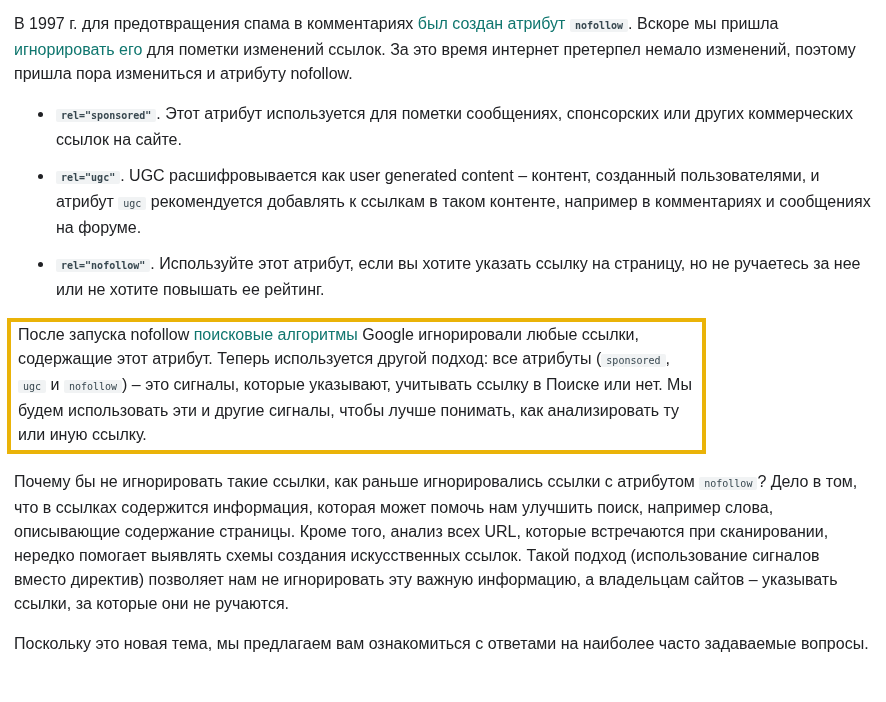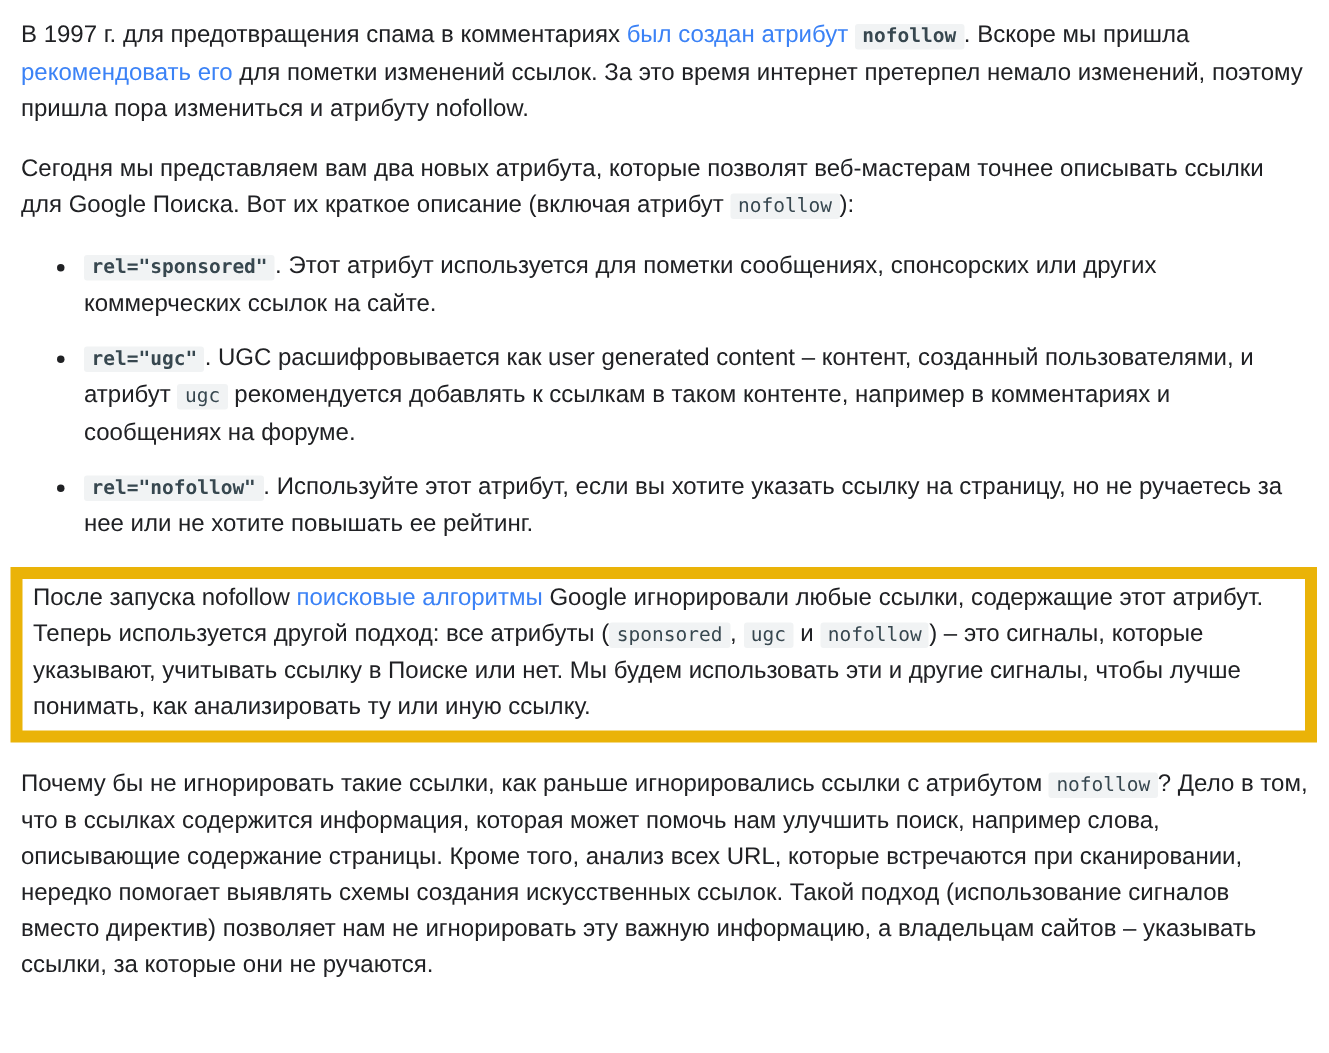--- a/index.html
+++ b/index.html
@@ -18,26 +18,26 @@
     }
     .article {
       padding: 12px 14px 0 14px;
       box-sizing: border-box;
       width: 886px;
     }
     p {
       margin: 0 0 16px 0;
     }
     a.link {
-      color: #3b82f6;
+      color: #0f766e;
       text-decoration: none;
     }
     code {
       font-family: "DejaVu Sans Mono", "Liberation Mono", monospace;
-      font-size: 13px;
+      font-size: 10px;
       background: #f1f3f4;
       color: #37474f;
       padding: 1px 5px;
       border-radius: 2px;
       font-weight: bold;
     }
     code.light {
       font-weight: normal;
     }
     ul.attrs {
@@ -56,37 +56,36 @@
       position: absolute;
       left: -18px;
       top: 10px;
       width: 5px;
       height: 5px;
       border-radius: 50%;
       background: #202124;
     }
     .callout {
       margin: 0 8px 16px -7px;
-      border: 8px solid #eab308;
+      border: 4px solid #eab308;
       padding: 1px 10px 3px 7px;
       box-sizing: border-box;
-      width: 871px;
+      width: 699px;
     }
     .callout p {
       margin: 0;
     }
   </style>
 </head>
 <body>
 
 <div class="article">
 
-  <p><span>В 1997 г. для предотвращения спама в комментариях </span><a class="link" href="#">был создан атрибут</a> <code>nofollow</code><span>. Вскоре мы пришла </span><a class="link" href="#">рекомендовать его</a><span> для пометки изменений ссылок. За это время интернет претерпел немало изменений, поэтому пришла пора измениться и атрибуту nofollow.</span></p>
+  <p><span>В 1997 г. для предотвращения спама в комментариях </span><a class="link" href="#">был создан атрибут</a> <code>nofollow</code><span>. Вскоре мы пришла </span><a class="link" href="#">игнорировать его</a><span> для пометки изменений ссылок. За это время интернет претерпел немало изменений, поэтому пришла пора измениться и атрибуту nofollow.</span></p>
 
-  <p><span>Сегодня мы представляем вам два новых атрибута, которые позволят веб-мастерам точнее описывать ссылки для Google Поиска. Вот их краткое описание (включая атрибут </span><code class="light">nofollow</code><span>):</span></p>
 
   <ul class="attrs">
     <li>
       <span class="bullet"></span>
       <code>rel="sponsored"</code><span>. Этот атрибут используется для пометки сообщениях, спонсорских или других коммерческих ссылок на сайте.</span>
     </li>
     <li>
       <span class="bullet"></span>
       <code>rel="ugc"</code><span>. UGC расшифровывается как user generated content – контент, созданный пользователями, и атрибут </span><code class="light">ugc</code><span> рекомендуется добавлять к ссылкам в таком контенте, например в комментариях и сообщениях на форуме.</span>
     </li>
@@ -95,14 +94,15 @@
       <code>rel="nofollow"</code><span>. Используйте этот атрибут, если вы хотите указать ссылку на страницу, но не ручаетесь за нее или не хотите повышать ее рейтинг.</span>
     </li>
   </ul>
 
   <div class="callout">
     <p><span>После запуска nofollow </span><a class="link" href="#">поисковые алгоритмы</a><span> Google игнорировали любые ссылки, содержащие этот атрибут. Теперь используется другой подход: все атрибуты (</span><code class="light">sponsored</code><span>, </span><code class="light">ugc</code><span> и </span><code class="light">nofollow</code><span>) – это сигналы, которые указывают, учитывать ссылку в Поиске или нет. Мы будем использовать эти и другие сигналы, чтобы лучше понимать, как анализировать ту или иную ссылку.</span></p>
   </div>
 
   <p><span>Почему бы не игнорировать такие ссылки, как раньше игнорировались ссылки с атрибутом </span><code class="light">nofollow</code><span>? Дело в том, что в ссылках содержится информация, которая может помочь нам улучшить поиск, например слова, описывающие содержание страницы. Кроме того, анализ всех URL, которые встречаются при сканировании, нередко помогает выявлять схемы создания искусственных ссылок. Такой подход (использование сигналов вместо директив) позволяет нам не игнорировать эту важную информацию, а владельцам сайтов – указывать ссылки, за которые они не ручаются.</span></p>
 
+  <p>Поскольку это новая тема, мы предлагаем вам ознакомиться с ответами на наиболее часто задаваемые вопросы.</p>
 
 </div>
 
 </body></html>

